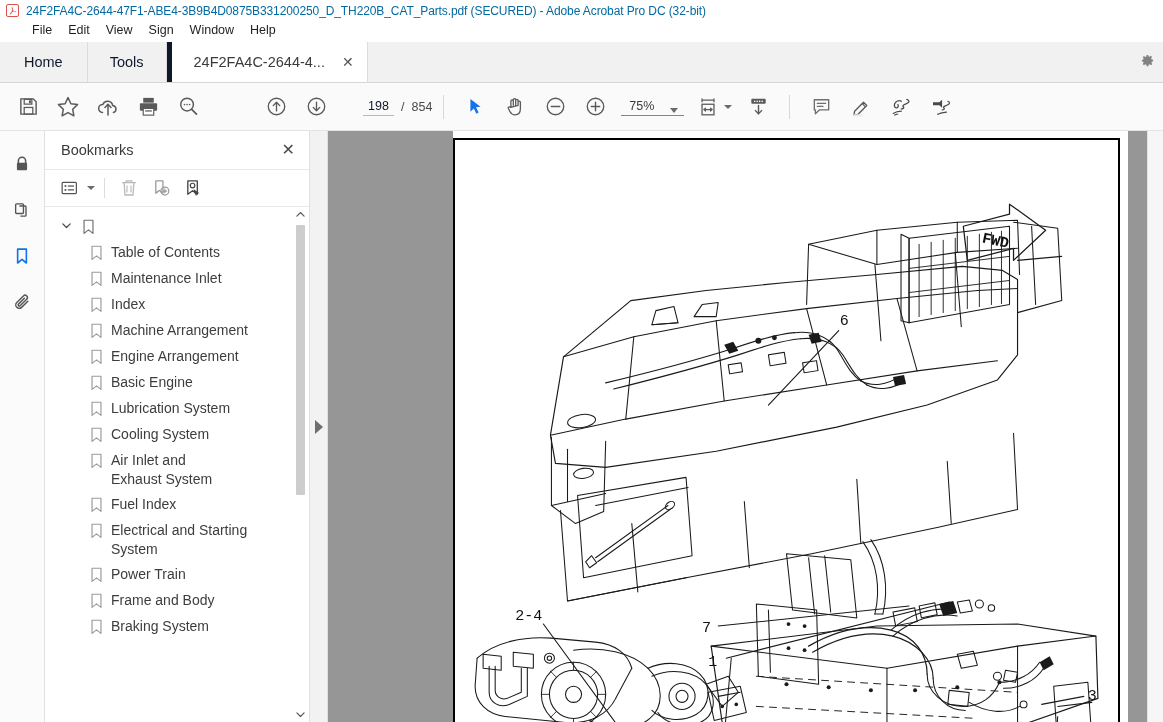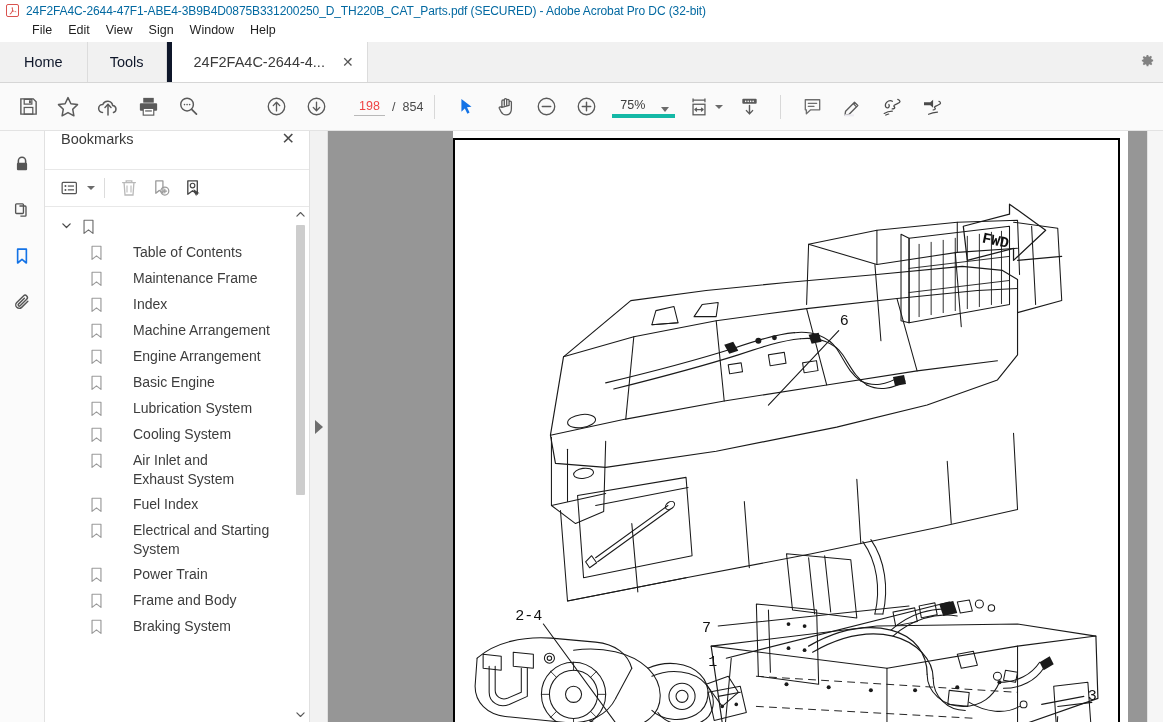--- a/index.html
+++ b/index.html
@@ -71,26 +71,27 @@
   .tb-icon svg{display:block;}
   .tb-gap{ width:48px; flex:0 0 48px; }
   .tb-gap-sm{ width:14px; flex:0 0 14px;}
   .tb-sep{ width:1px; height:24px; background:#d8d8d8; margin:0 11px; flex:0 0 1px;}
   .pagebox{
     display:flex; align-items:center; gap:7px; font-size:12.5px; color:#3c3c3c;
     margin-left:4px;
   }
   .pagenum{
     width:31px; text-align:center; border:none; border-bottom:1px solid #b9b9b9;
-    background:transparent; font-size:12.5px; color:#ef4444; padding:2px 0 2px 0;
+    background:transparent; font-size:12.5px; color:#0f172a; padding:2px 0 2px 0;
     font-family:"Liberation Sans", sans-serif;
+    margin-left:9px;
   }
   .pagetot{ color:#4a4a4a; font-size:12.5px; }
   .zoombox{
-    display:flex; align-items:flex-end; gap:16px; border-bottom:4px solid #14b8a6;
+    display:flex; align-items:flex-end; gap:16px; border-bottom:1px solid #14b8a6;
     padding:2px 6px 2px 8px; margin-left:6px; margin-right:4px;
   }
   .zoombox .zv{ font-size:12.5px; color:#3c3c3c; }
   .caret{
     width:0;height:0;border-left:4.5px solid transparent;border-right:4.5px solid transparent;
     border-top:5px solid #6b6b6b;
   }
   .caret.sm{border-left-width:4px;border-right-width:4px;border-top-width:4.5px;}
 
   
@@ -106,21 +107,21 @@
     border-radius:2px;
   }
   .rail .ri.sel{ }
 
   
   .bm{
     width:265px; flex:0 0 265px; background:#ffffff; display:flex; flex-direction:column;
     border-right:1px solid #e0e0e0; position:relative;
   }
   .bm-head{
-    height:38px; flex:0 0 38px; display:flex; justify-content:space-between;
+    height:38px; flex:0 0 38px; display:flex; align-items:center; justify-content:space-between;
     padding:0 14px 0 16px;
   }
   .bm-head .t{ font-size:14.5px; color:#3a3a3a;}
   .bm-head .x{ font-size:16px; color:#4a4a4a; cursor:default; line-height:1;}
   .bm-tools{
     height:38px; flex:0 0 38px; display:flex; align-items:center; gap:2px;
     padding:0 10px; border-top:1px solid #e8e8e8; border-bottom:1px solid #e8e8e8;
   }
   .bm-tools .bi{
     width:30px;height:28px;display:flex;align-items:center;justify-content:center;cursor:default;
@@ -139,21 +140,21 @@
   }
   .bmrow .bmicon{
     width:22px;flex:0 0 22px; display:flex; align-items:flex-start; justify-content:center;
     padding-top:2px;
   }
   .bmrow .lbl{
     font-size:14px; color:#3d3d3d; line-height:1.35; padding-right:20px;
     word-break:break-word;
   }
   .bmrow.root{ padding-left:10px; }
-  .bmrow.child{ padding-left:40px;gap:22px; }
+  .bmrow.child{ padding-left:40px; }
   .bmrow.child .lbl{ padding-left:4px;}
   
   .bm-scroll{
     position:absolute; right:2px; top:0px; width:13px; bottom:0px;
     background:#ffffff;
   }
   .bm-scroll .up,.bm-scroll .dn{
     position:absolute;left:0;width:13px;height:15px;display:flex;align-items:center;justify-content:center;
     color:#666; font-size:9px;
   }
@@ -480,21 +481,21 @@
           </span>
           <span class="lbl">Table of Contents</span>
         </div>
 
         <div class="bmrow child">
           <span class="bmicon">
             <svg width="13" height="16" viewBox="0 0 14 17">
                 <path d="M2.2 1.2h9.6v14.2l-4.8-3.8-4.8 3.8V1.2z" fill="none" stroke="#9a9a9a" stroke-width="1.25" stroke-linejoin="round"></path>
               </svg>
           </span>
-          <span class="lbl">Maintenance Frame</span>
+          <span class="lbl">Maintenance Inlet</span>
         </div>
 
         <div class="bmrow child">
           <span class="bmicon">
             <svg width="13" height="16" viewBox="0 0 14 17">
                 <path d="M2.2 1.2h9.6v14.2l-4.8-3.8-4.8 3.8V1.2z" fill="none" stroke="#9a9a9a" stroke-width="1.25" stroke-linejoin="round"></path>
               </svg>
           </span>
           <span class="lbl">Index</span>
         </div>

